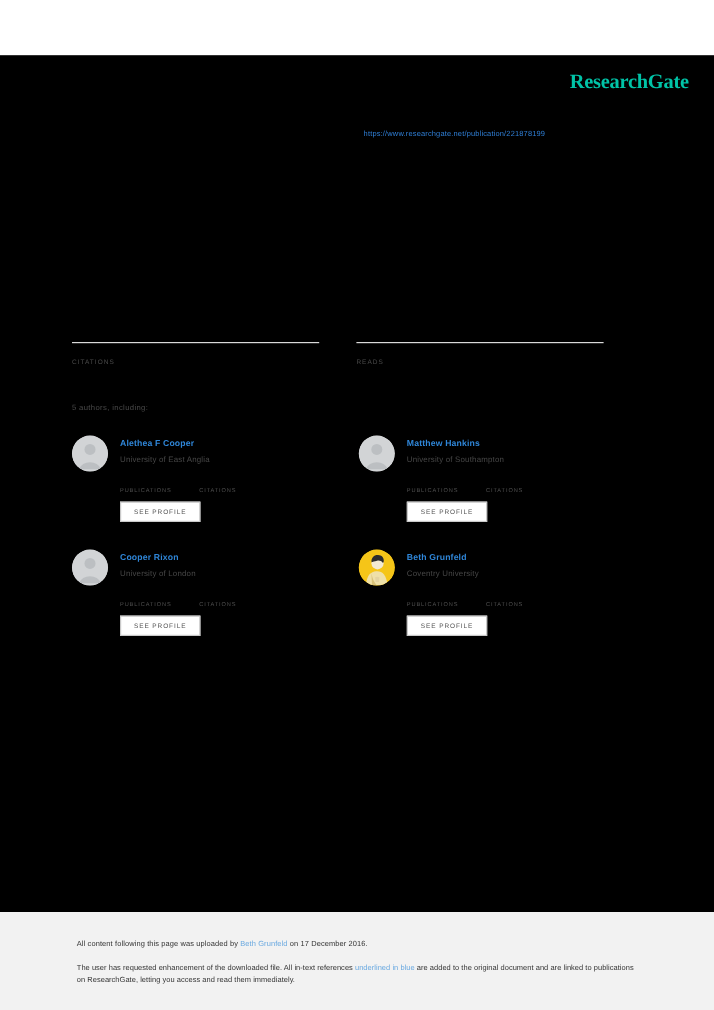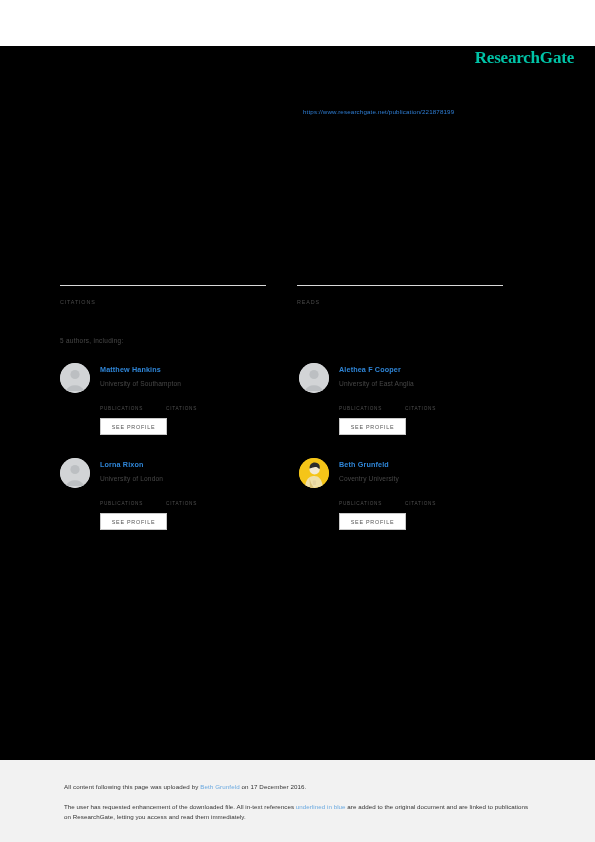--- a/index.html
+++ b/index.html
@@ -33,21 +33,21 @@
     position: absolute;
     top: 46px; left: 0;
     width: 595px;
     height: 714px;
     background: #000000;
   }
 
   
   .rg-logo {
     position: absolute;
-    top: 48px;
+    top: 58px;
     right: 21px;
     font-family: "Liberation Serif", serif;
     font-size: 17px;
     font-weight: bold;
     letter-spacing: -0.2px;
     color: #00c3a7;
     white-space: nowrap;
   }
 
   
@@ -276,22 +276,22 @@
   <div class="authors-grid">
 
     <div class="author-card">
       <div class="avatar">
         <svg width="30" height="30" viewBox="0 0 30 30">
           <circle cx="15" cy="15" r="15" fill="#d2d4d6"></circle>
           <circle cx="15" cy="11.5" r="4.6" fill="#bcbfc2"></circle>
           <path d="M5.6 28 A10.5 10.5 0 0 1 24.4 28 Z" fill="#bcbfc2"></path>
         </svg>
       </div>
-      <div class="author-name">Matthew Hankins</div>
-      <div class="author-affil">University of Southampton</div>
+      <div class="author-name">Alethea F Cooper</div>
+      <div class="author-affil">University of East Anglia</div>
       <div class="author-stats">
         <div class="astat">
           <div class="astat-value"></div>
           <div class="astat-label">PUBLICATIONS</div>
         </div>
         <div class="astat">
           <div class="astat-value"></div>
           <div class="astat-label">CITATIONS</div>
         </div>
       </div>
@@ -299,22 +299,22 @@
     </div>
 
     <div class="author-card">
       <div class="avatar">
         <svg width="30" height="30" viewBox="0 0 30 30">
           <circle cx="15" cy="15" r="15" fill="#d2d4d6"></circle>
           <circle cx="15" cy="11.5" r="4.6" fill="#bcbfc2"></circle>
           <path d="M5.6 28 A10.5 10.5 0 0 1 24.4 28 Z" fill="#bcbfc2"></path>
         </svg>
       </div>
-      <div class="author-name">Alethea F Cooper</div>
-      <div class="author-affil">University of East Anglia</div>
+      <div class="author-name">Matthew Hankins</div>
+      <div class="author-affil">University of Southampton</div>
       <div class="author-stats">
         <div class="astat">
           <div class="astat-value"></div>
           <div class="astat-label">PUBLICATIONS</div>
         </div>
         <div class="astat">
           <div class="astat-value"></div>
           <div class="astat-label">CITATIONS</div>
         </div>
       </div>
@@ -322,21 +322,21 @@
     </div>
 
     <div class="author-card">
       <div class="avatar">
         <svg width="30" height="30" viewBox="0 0 30 30">
           <circle cx="15" cy="15" r="15" fill="#d2d4d6"></circle>
           <circle cx="15" cy="11.5" r="4.6" fill="#bcbfc2"></circle>
           <path d="M5.6 28 A10.5 10.5 0 0 1 24.4 28 Z" fill="#bcbfc2"></path>
         </svg>
       </div>
-      <div class="author-name">Lorna Rixon</div>
+      <div class="author-name">Cooper Rixon</div>
       <div class="author-affil">University of London</div>
       <div class="author-stats">
         <div class="astat">
           <div class="astat-value"></div>
           <div class="astat-label">PUBLICATIONS</div>
         </div>
         <div class="astat">
           <div class="astat-value"></div>
           <div class="astat-label">CITATIONS</div>
         </div>

